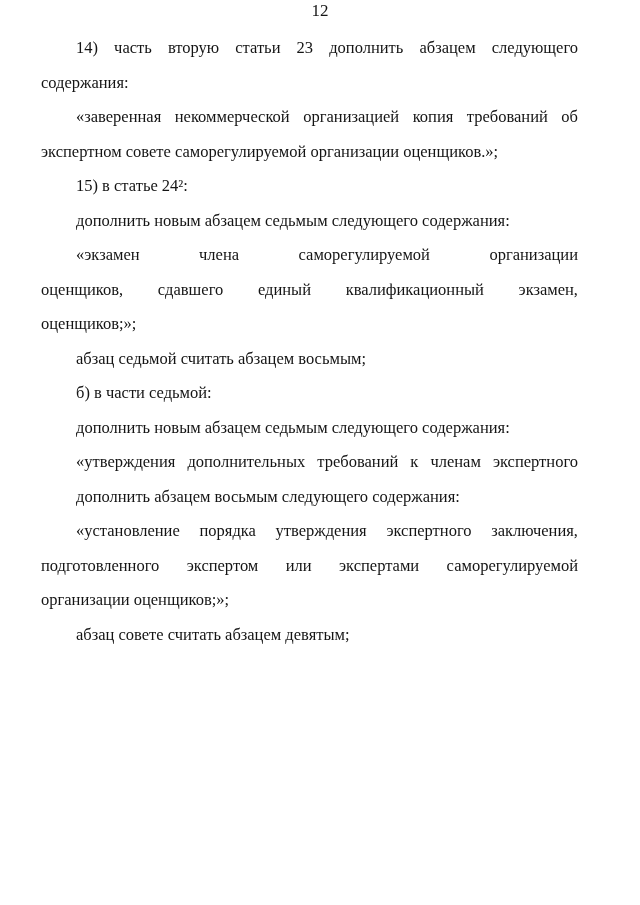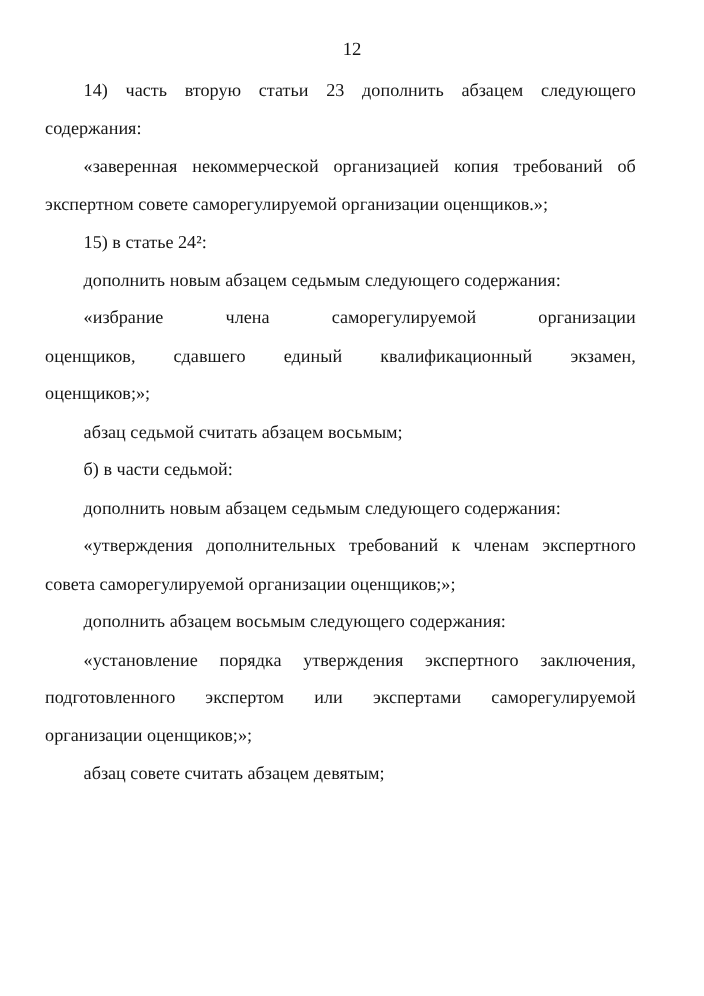--- a/index.html
+++ b/index.html
@@ -10,21 +10,20 @@
   .page {
     position: relative;
     width: 640px;
     height: 905px;
     background: #ffffff;
     color: #141414;
     font-family: "Liberation Serif", "DejaVu Serif", serif;
     overflow: hidden;
   }
   .pagenum {
-    padding-top: 34px;
     height: 21px;
     line-height: 21px;
     text-align: center;
     font-size: 17px;
   }
   .body-text {
     margin: 10px 62px 0 41px; 
   }
   .line {
     height: 34.5px;
@@ -46,27 +45,26 @@
 
 <div class="page">
   <div class="pagenum">12</div>
   <div class="body-text">
       <div class="line indent just">14) часть вторую статьи 23 дополнить абзацем следующего</div>
       <div class="line">содержания:</div>
       <div class="line indent just">«заверенная некоммерческой организацией копия требований об</div>
       <div class="line">экспертном совете саморегулируемой организации оценщиков.»;</div>
       <div class="line indent">15) в статье 24²:</div>
       <div class="line indent">дополнить новым абзацем седьмым следующего содержания:</div>
-      <div class="line indent just">«избрание члена саморегулируемой организации</div>
+      <div class="line indent just">«экзамен члена саморегулируемой организации</div>
       <div class="line just">оценщиков, сдавшего единый квалификационный экзамен,</div>
       <div class="line">оценщиков;»;</div>
       <div class="line indent">абзац седьмой считать абзацем восьмым;</div>
       <div class="line indent">б) в части седьмой:</div>
       <div class="line indent">дополнить новым абзацем седьмым следующего содержания:</div>
       <div class="line indent just">«утверждения дополнительных требований к членам экспертного</div>
-      <div class="line">совета саморегулируемой организации оценщиков;»;</div>
       <div class="line indent">дополнить абзацем восьмым следующего содержания:</div>
       <div class="line indent just">«установление порядка утверждения экспертного заключения,</div>
       <div class="line just">подготовленного экспертом или экспертами саморегулируемой</div>
       <div class="line">организации оценщиков;»;</div>
       <div class="line indent">абзац совете считать абзацем девятым;</div>
     </div>
 </div>
 
 </body></html>

